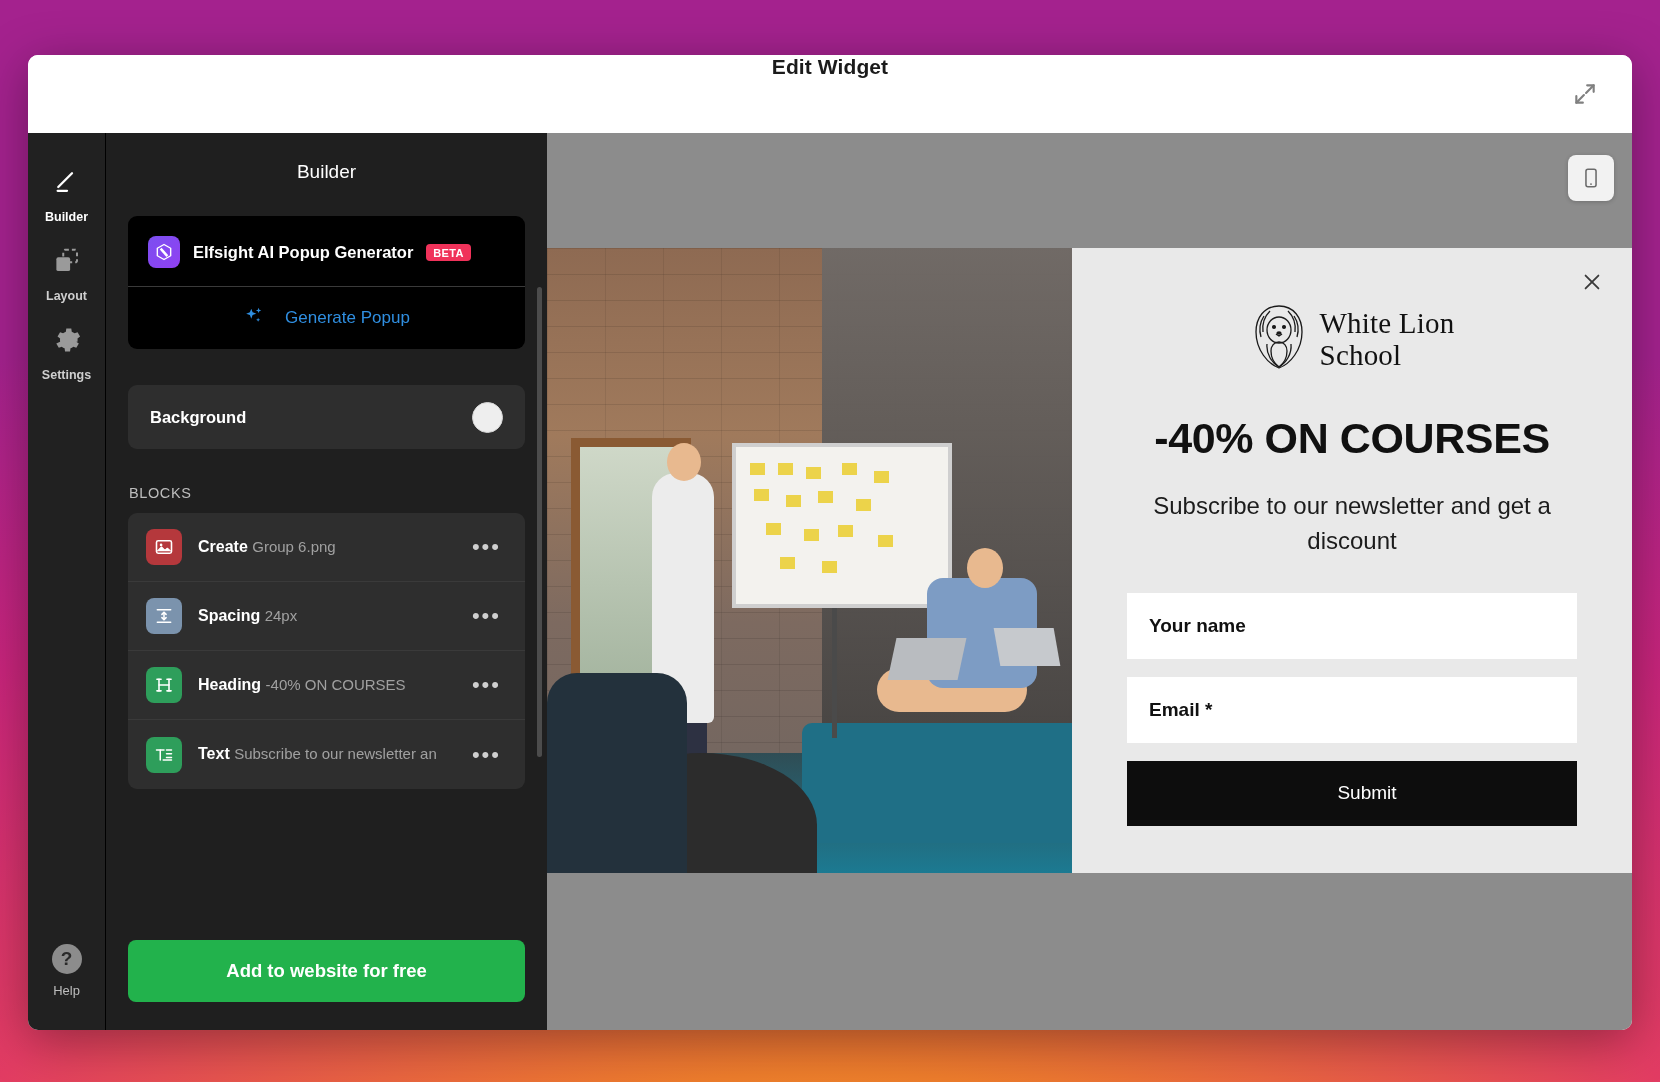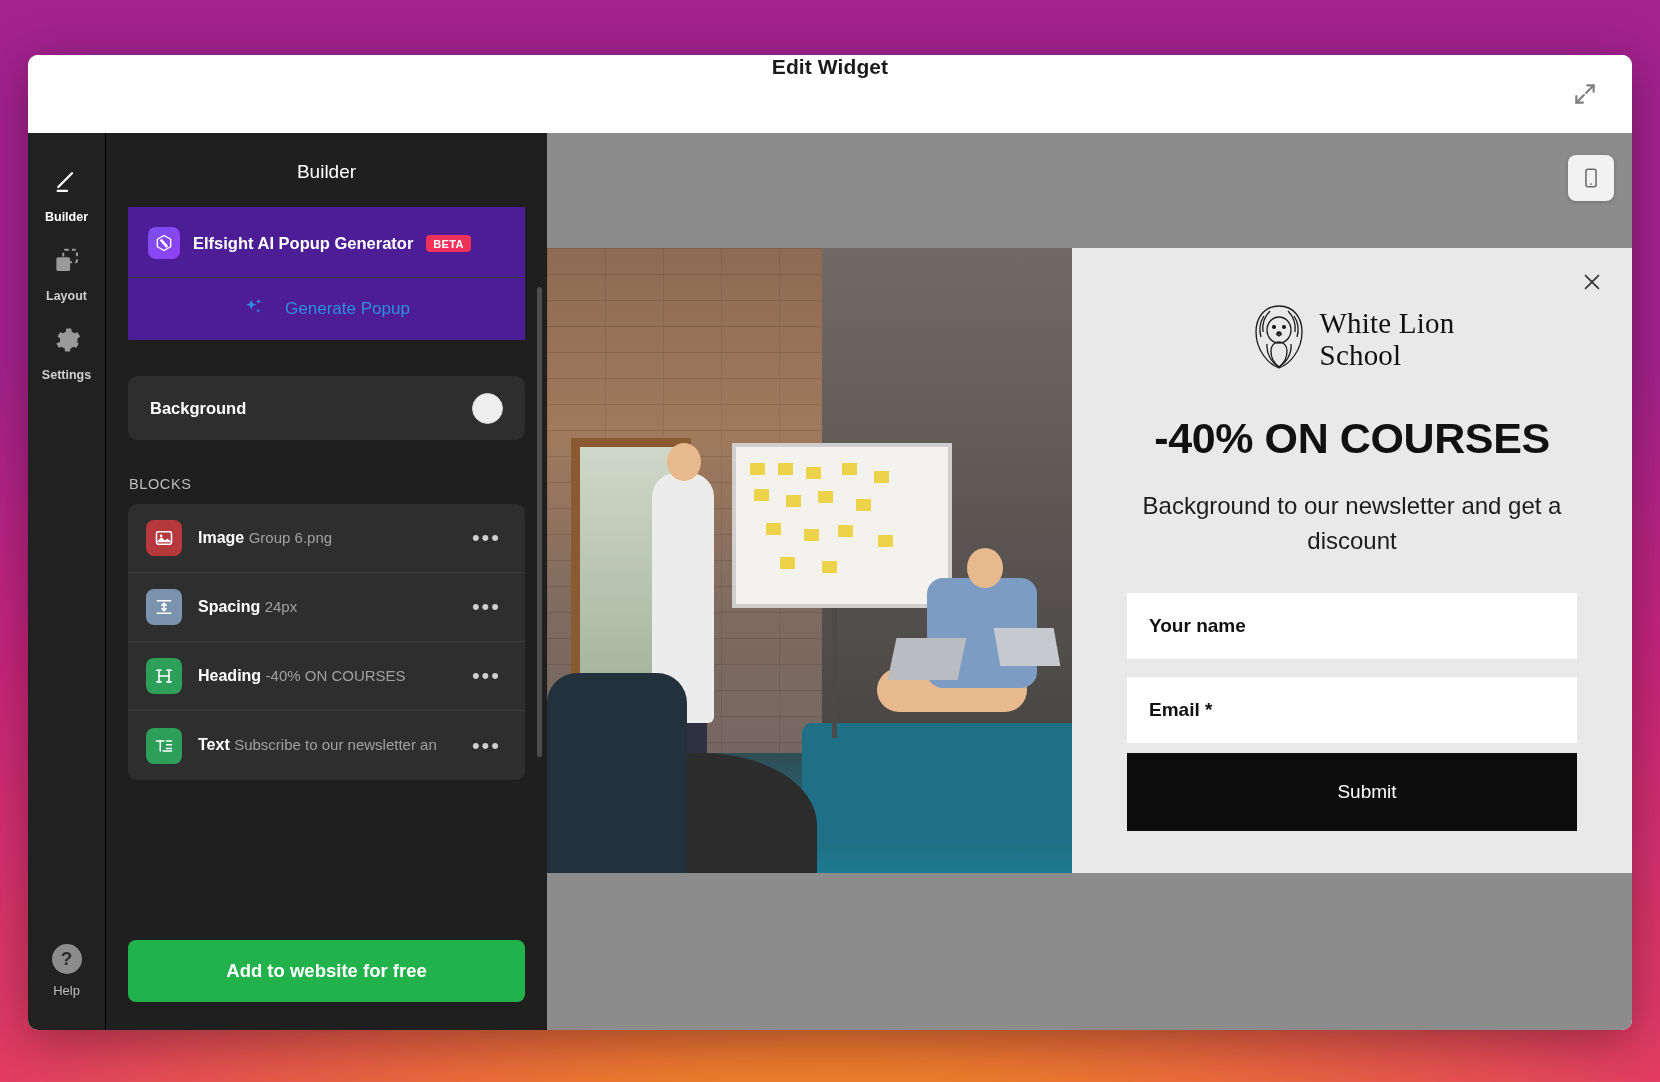--- a/index.html
+++ b/index.html
@@ -83,21 +83,21 @@
     flex: 1 1 auto; overflow: hidden; position: relative;
     padding: 0 22px;
   }
   .scrollbar {
     position: absolute; right: 5px; top: 84px; width: 5px; height: 470px;
     background: #555; border-radius: 3px; opacity: .85;
   }
 
   
   .ai-card {
-    background: #4c1d95; border-radius: 1px; overflow: hidden; margin-top: 4px;
+    background: #000000; border-radius: 9px; overflow: hidden; margin-top: 13px;
   }
   .ai-top { padding: 20px 20px 18px; }
   .ai-head { display: flex; align-items: center; gap: 13px; }
   .ai-logo {
     width: 32px; height: 32px; border-radius: 8px; flex: 0 0 32px;
     background: linear-gradient(140deg, #7b4ff0 0%, #9140f2 100%);
     display: flex; align-items: center; justify-content: center;
   }
   .ai-title { font-size: 16.5px; font-weight: bold; color: #fff; }
   .badge {
@@ -198,21 +198,21 @@
   .popup-sub {
     margin-top: 26px; font-size: 24px; color: #1c1c1c; line-height: 1.45;
   }
   .field {
     margin-top: 18px; background: #fff; height: 66px;
     display: flex; align-items: center; padding: 0 22px;
     font-size: 19px; font-weight: bold; color: #111; cursor: text;
   }
   .field.first { margin-top: 34px; }
   .submit {
-    margin-top: 10px; width: 100%; height: 78px; border: none;
+    margin-top: 18px; width: 100%; height: 65px; border: none;
     background: #0d0d0d; color: #fff; font-size: 19px;
     font-family: "Liberation Sans", sans-serif; cursor: pointer; padding-left: 30px;
   }
 
   
   .ph { position: absolute; }
   .ph-wall { inset: 0; background: linear-gradient(180deg,#8e6a52 0%, #a07a5c 30%, #7d6a60 60%, #6d6460 100%); }
   .ph-brick {
     left: 0; top: 0; width: 100%; height: 100%;
     background-image:
@@ -356,21 +356,21 @@
 
           <div class="block-row">
             <span class="block-icon" style="background:#b5383c">
               <svg width="20" height="20" viewBox="0 0 24 24" fill="none" stroke="#fff" stroke-width="1.9">
                 <rect x="3" y="4.5" width="18" height="15" rx="2"></rect>
                 <circle cx="8.5" cy="9.5" r="1.6" fill="#fff" stroke="none"></circle>
                 <path d="M4 17 l5-5 4 4 3-2.5 4 3.5" fill="#fff" stroke="#fff" stroke-width="1.4" stroke-linejoin="round"></path>
               </svg>
             </span>
             <span class="block-text">
-              <span class="block-name">Image</span>
+              <span class="block-name">Create</span>
               <span class="block-sub">Group 6.png</span>
             </span>
             <span class="block-more">•••</span>
           </div>
 
           <div class="block-row">
             <span class="block-icon" style="background:#7b93ad">
               <svg width="20" height="20" viewBox="0 0 24 24" fill="none" stroke="#fff" stroke-width="1.9" stroke-linecap="round">
                 <line x1="4" y1="4.5" x2="20" y2="4.5"></line>
                 <line x1="4" y1="19.5" x2="20" y2="19.5"></line>
@@ -508,21 +508,21 @@
                 <ellipse cx="29" cy="29" rx="2.6" ry="1.8" fill="#1a1a1a" stroke="none"></ellipse>
               </svg>
             </span>
             <span class="logo-text">
               <span>White Lion</span><br>
               <span>School</span>
             </span>
           </div>
 
           <div class="popup-heading">-40% ON COURSES</div>
-          <div class="popup-sub">Background to our newsletter and get a discount</div>
+          <div class="popup-sub">Subscribe to our newsletter and get a discount</div>
 
           <div class="field first">
             <span>Your name</span>
           </div>
           <div class="field">
             <span>Email *</span>
           </div>
 
           <button class="submit">Submit</button>
         </div>

